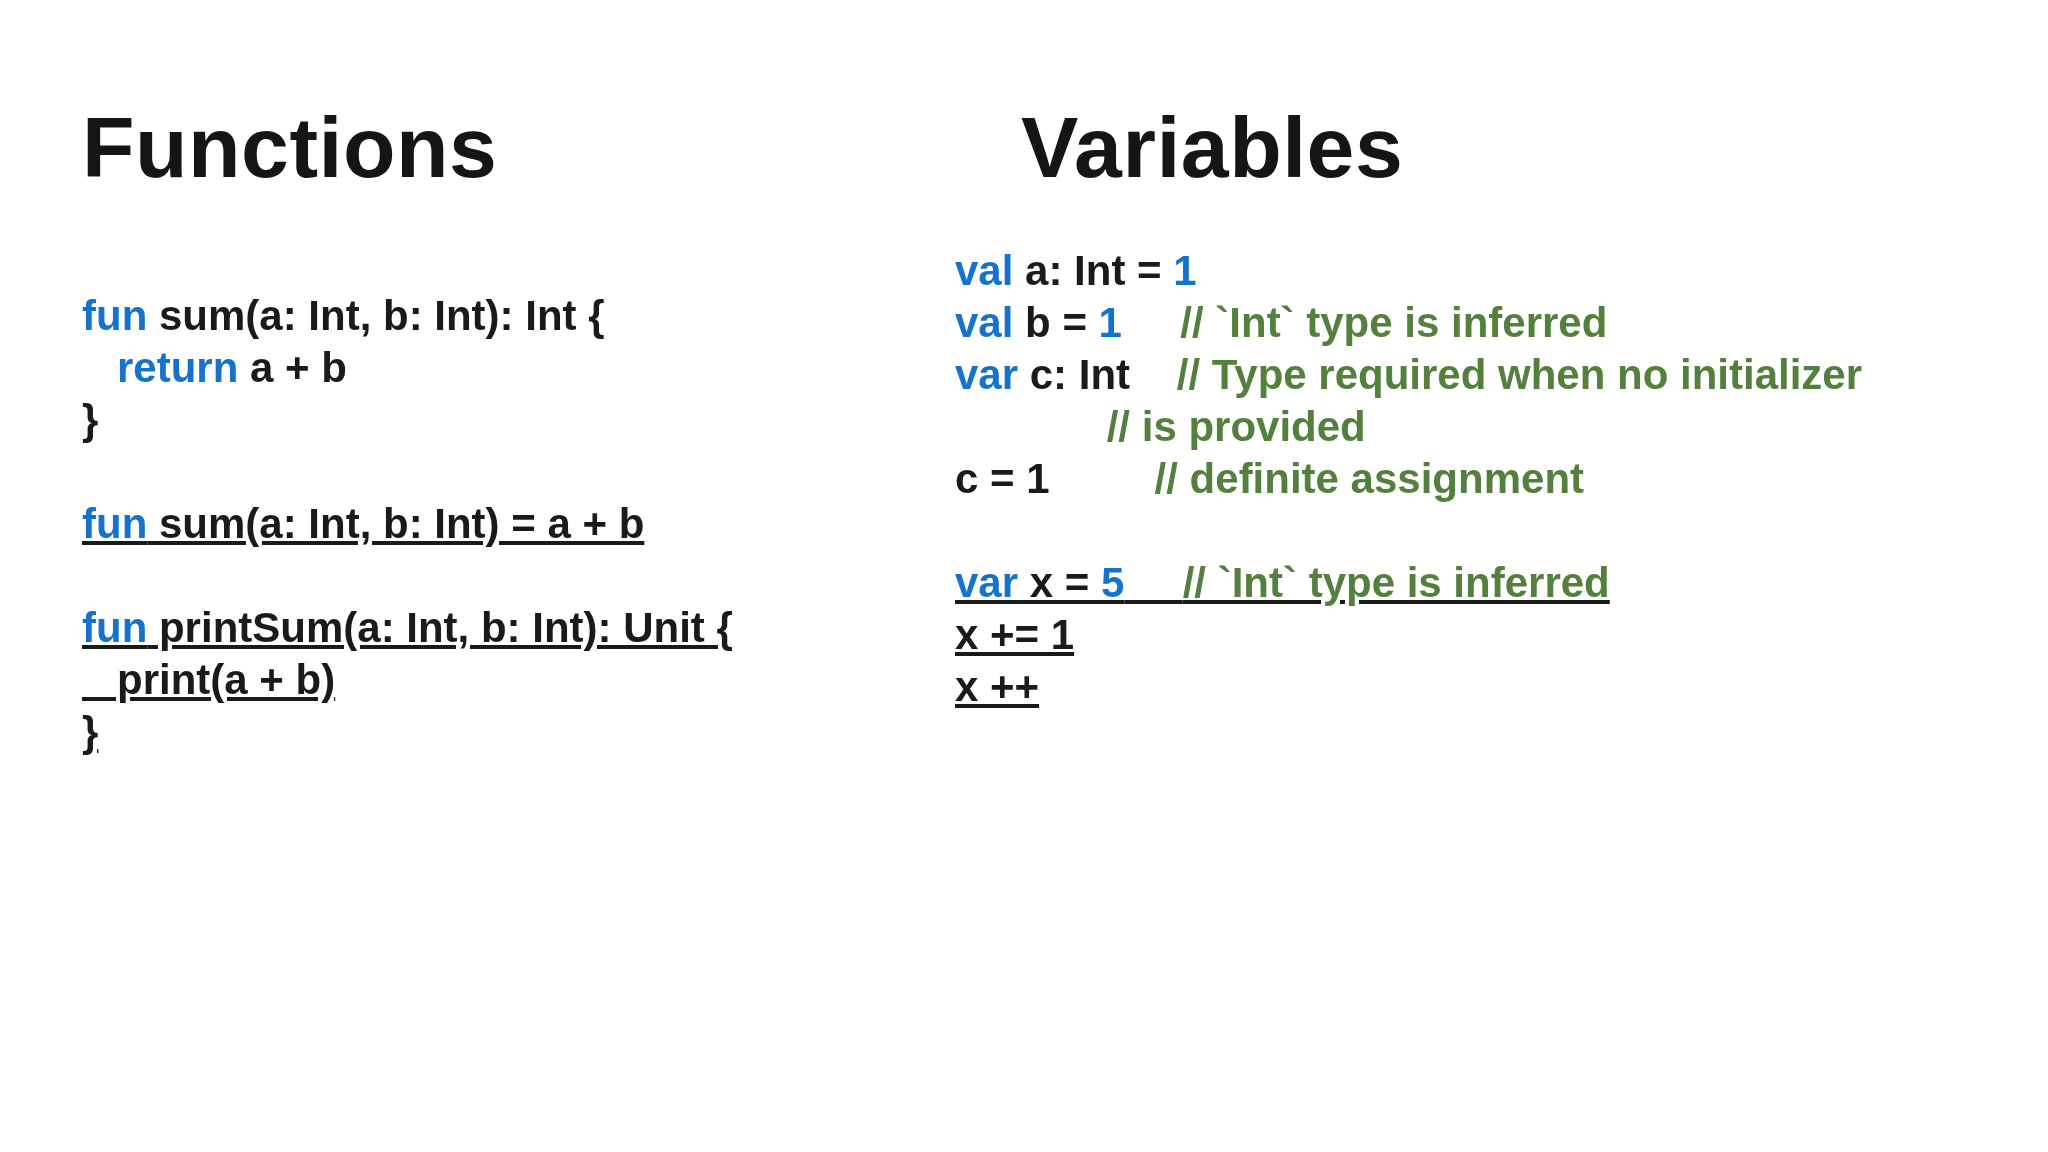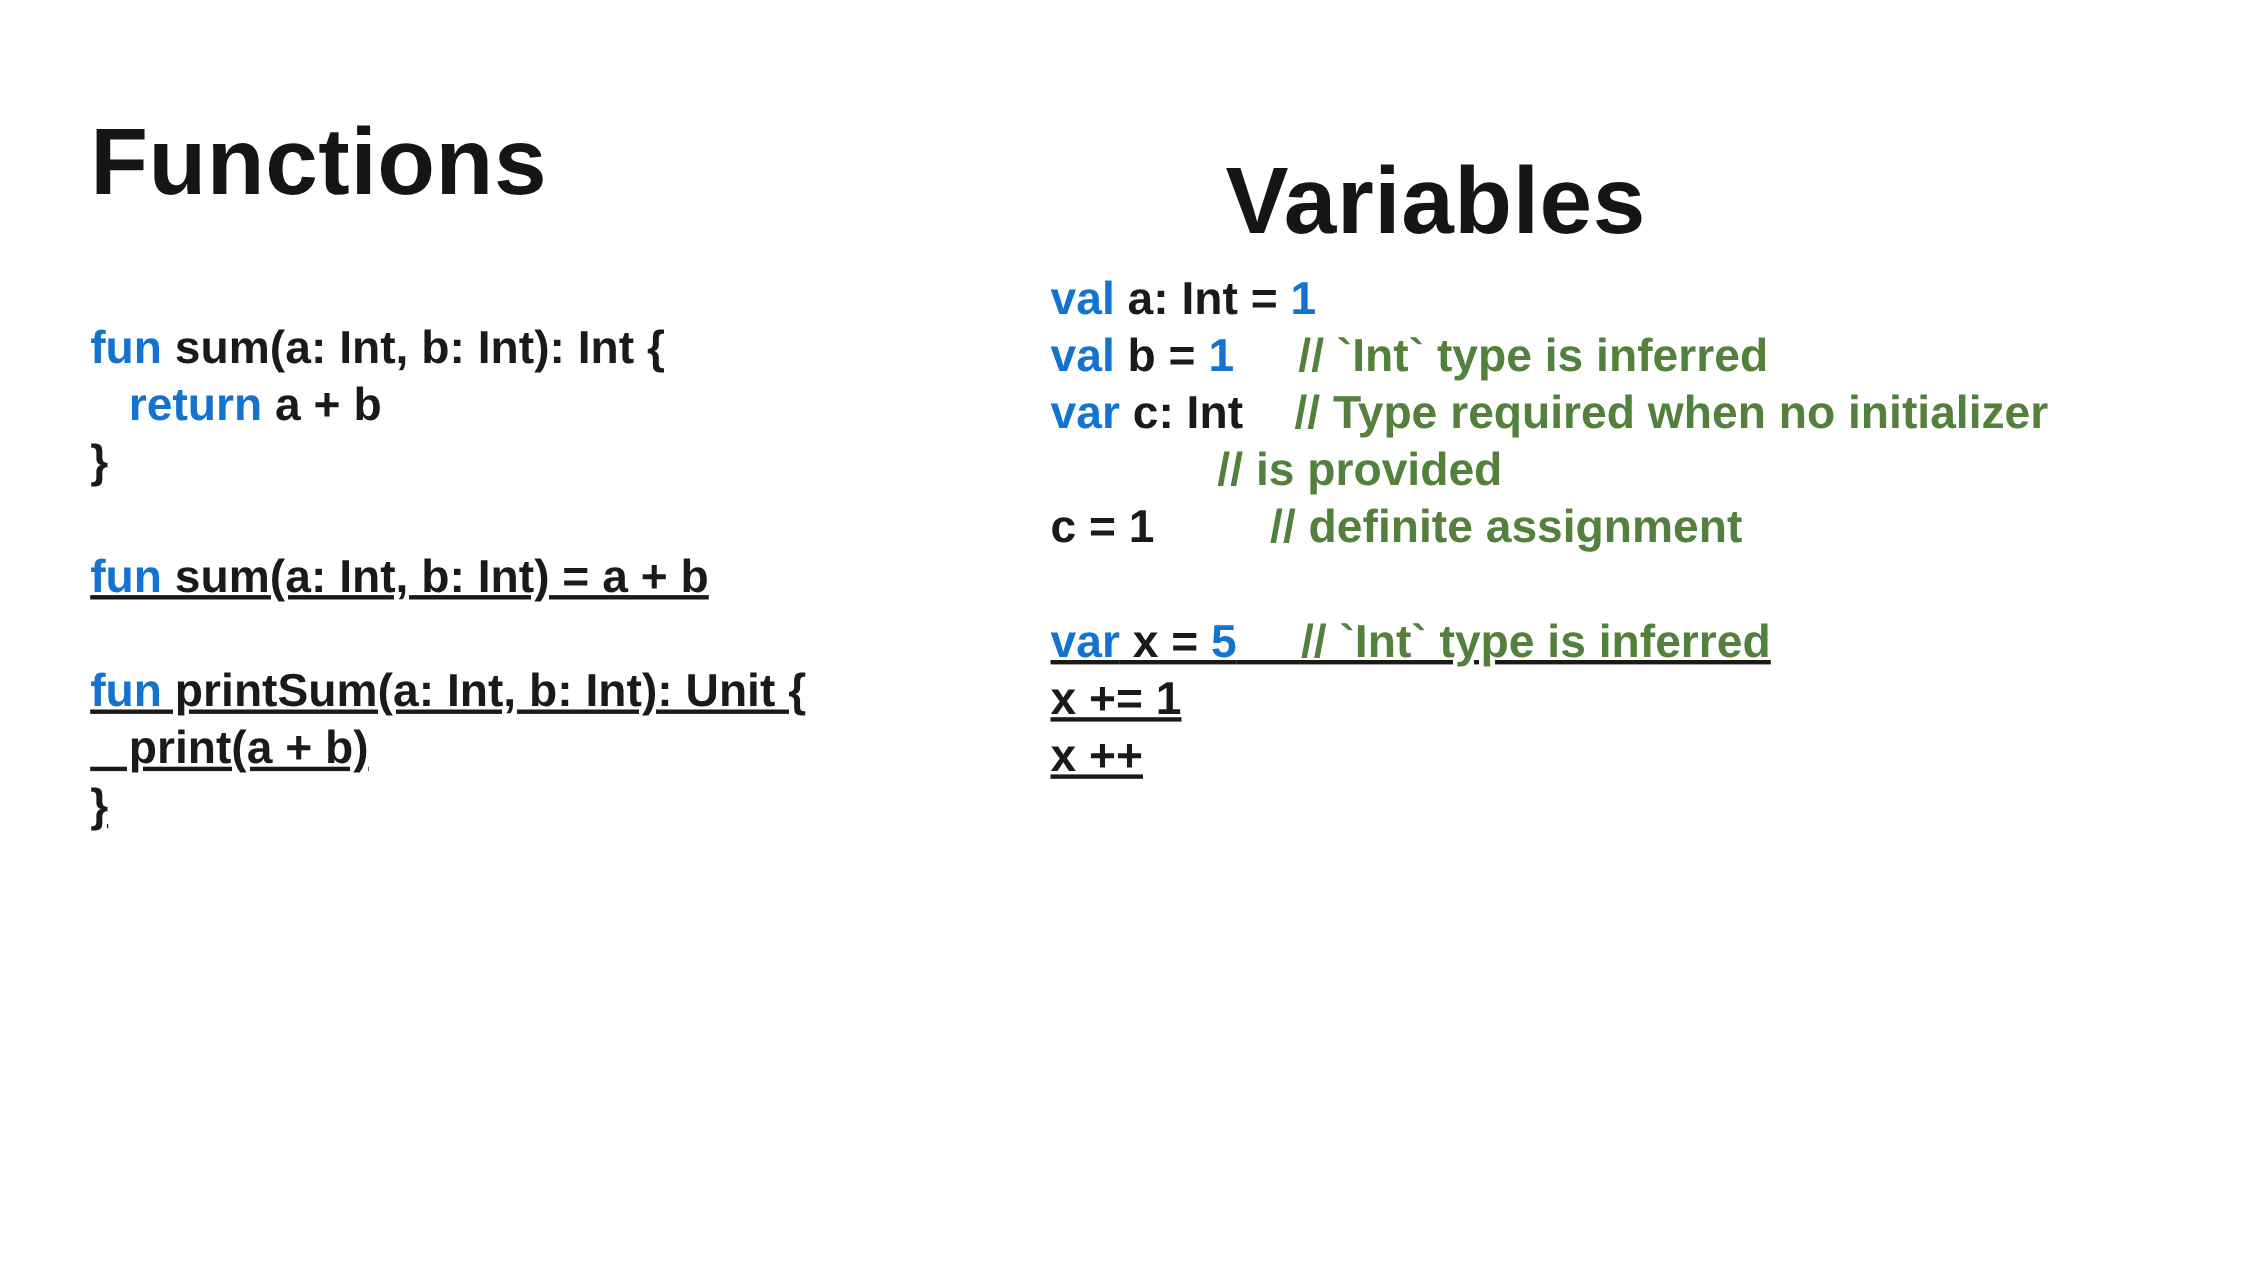--- a/index.html
+++ b/index.html
@@ -23,21 +23,21 @@
     position: absolute;
     top: 98px;
     margin: 0;
     font-size: 86px;
     font-weight: bold;
     letter-spacing: 0.5px;
     color: var(--title, #151515);
     white-space: pre;
   }
   .title-left  { left: 82px; }
-  .title-right { left: 1114px; margin-top: 36px; }
+  .title-right { left: 1021px; }
   .code {
     position: absolute;
     font-size: 42px;
     font-weight: bold;
     line-height: 52px;
     color: var(--code, #1a1a1a);
     white-space: pre;
   }
   .code-left  { left: 82px;  top: 290px; }
   .code-right { left: 925px; top: 245px; margin-left: 30px; }

